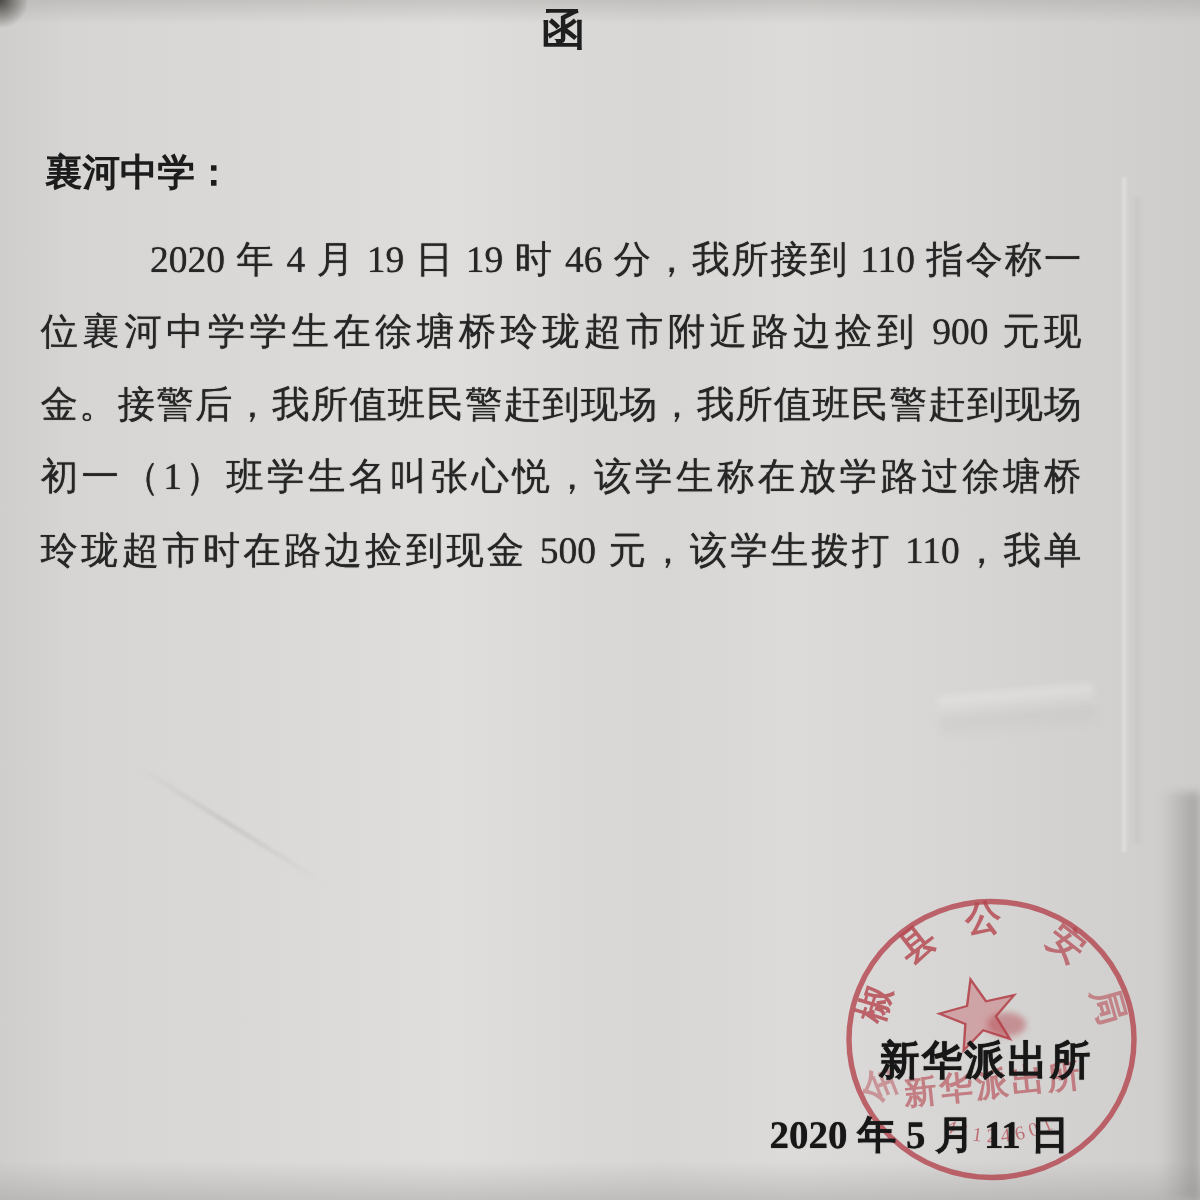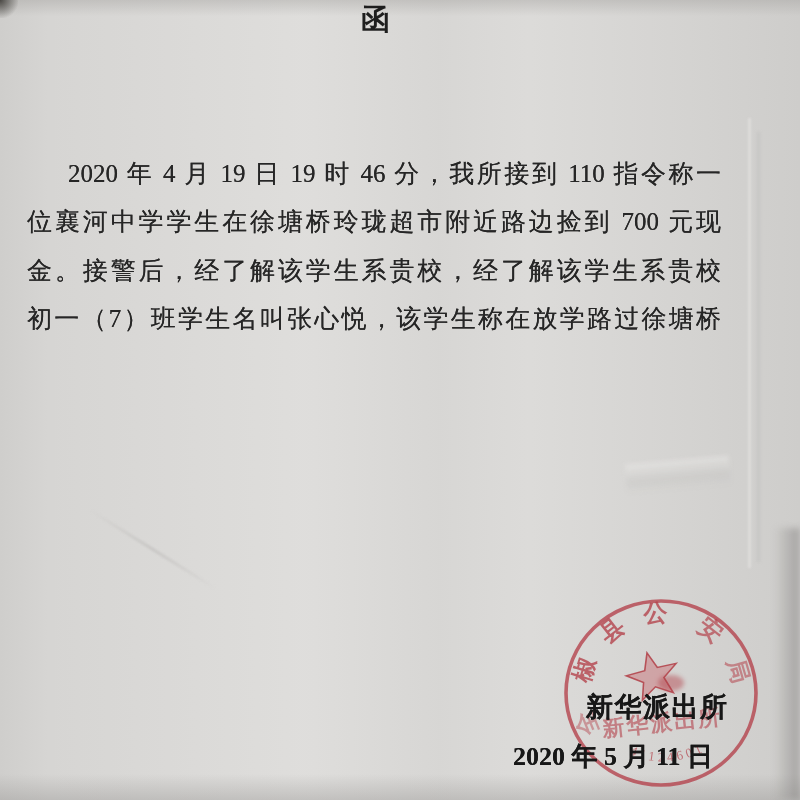--- a/index.html
+++ b/index.html
@@ -23,21 +23,21 @@
     position:absolute; left:30px; top:98px;
     font-family:"Liberation Sans","DejaVu Sans",sans-serif;
     font-size:25px; font-weight:bold; color:#1c1c1c;
   }
   .body-block{ position:absolute; left:27px; top:150px; width:694px; }
   .line{
     height:48.4px; line-height:48.4px; font-size:25px; color:#262626;
     text-align:justify; text-align-last:justify; word-break:break-all;
     text-shadow:0 0 .6px rgba(30,30,30,.85); white-space:nowrap;
   }
-  .line.indent{ margin-left:41px; }
+  .line.indent{ margin-left:73px; }
   .line.last{ text-align-last:left; }
   .signature{
     position:absolute; left:586px; top:689px; font-size:27px; font-weight:bold;
     letter-spacing:1.5px; color:#171717; text-shadow:0 0 .6px rgba(20,20,20,.9);
   }
   .date{
     position:absolute; left:513px; top:739px; font-size:26px; font-weight:bold;
     color:#171717; text-shadow:0 0 .6px rgba(20,20,20,.9);
   }
   
@@ -72,26 +72,28 @@
 <div class="page">
 
   <div class="corner-blob"></div>
   <div class="right-dark-band"></div>
   <div class="crease-diag"></div>
   <div class="crease-right-1"></div>
   <div class="crease-right-2"></div>
   <div class="crease-mid"></div>
 
   <div class="title">函</div>
+  <div class="recipient">襄河中学：</div>
 
   <div class="body-block">
     <div class="line indent">2020 年 4 月 19 日 19 时 46 分，我所接到 110 指令称一</div>
-    <div class="line">位襄河中学学生在徐塘桥玲珑超市附近路边捡到 700 元现</div>
-    <div class="line">金。接警后，经了解该学生系贵校，经了解该学生系贵校</div>
-    <div class="line">初一（7）班学生名叫张心悦，该学生称在放学路过徐塘桥</div>
+    <div class="line">位襄河中学学生在徐塘桥玲珑超市附近路边捡到 900 元现</div>
+    <div class="line">金。接警后，我所值班民警赶到现场，我所值班民警赶到现场</div>
+    <div class="line">初一（1）班学生名叫张心悦，该学生称在放学路过徐塘桥</div>
+    <div class="line">玲珑超市时在路边捡到现金 500 元，该学生拨打 110，我单</div>
   </div>
 
   <svg class="seal" width="224" height="212" viewBox="0 0 224 212">
     <ellipse class="ring" cx="113" cy="107" rx="95" ry="92"></ellipse>
     <polygon class="star" transform="translate(105,91) rotate(-14) scale(1,0.92)" points="0,-27 6.5,-8.9 25.7,-8.3 10.5,3.4 15.9,21.8 0,11 -15.9,21.8 -10.5,3.4 -25.7,-8.3 -6.5,-8.9"></polygon>
     <ellipse class="smudge" cx="123" cy="97" rx="13" ry="8"></ellipse>
 
     <text class="ringchar" opacity="0.45" transform="translate(38.8,137) rotate(-112)">全</text>
     <text class="ringchar" opacity="0.8" transform="translate(36.5,83.6) rotate(-73)">椒</text>
     <text class="ringchar" opacity="0.8" transform="translate(63.7,44) rotate(-38)">县</text>

